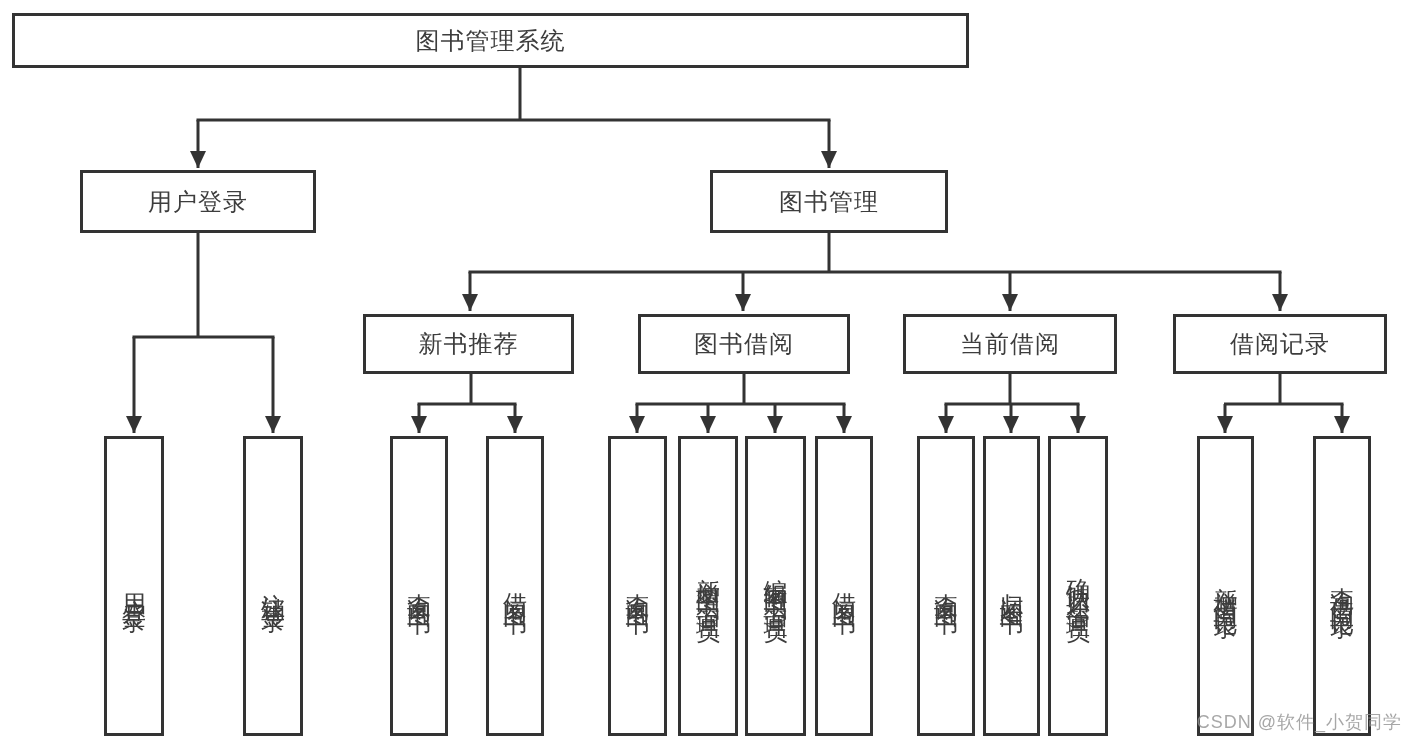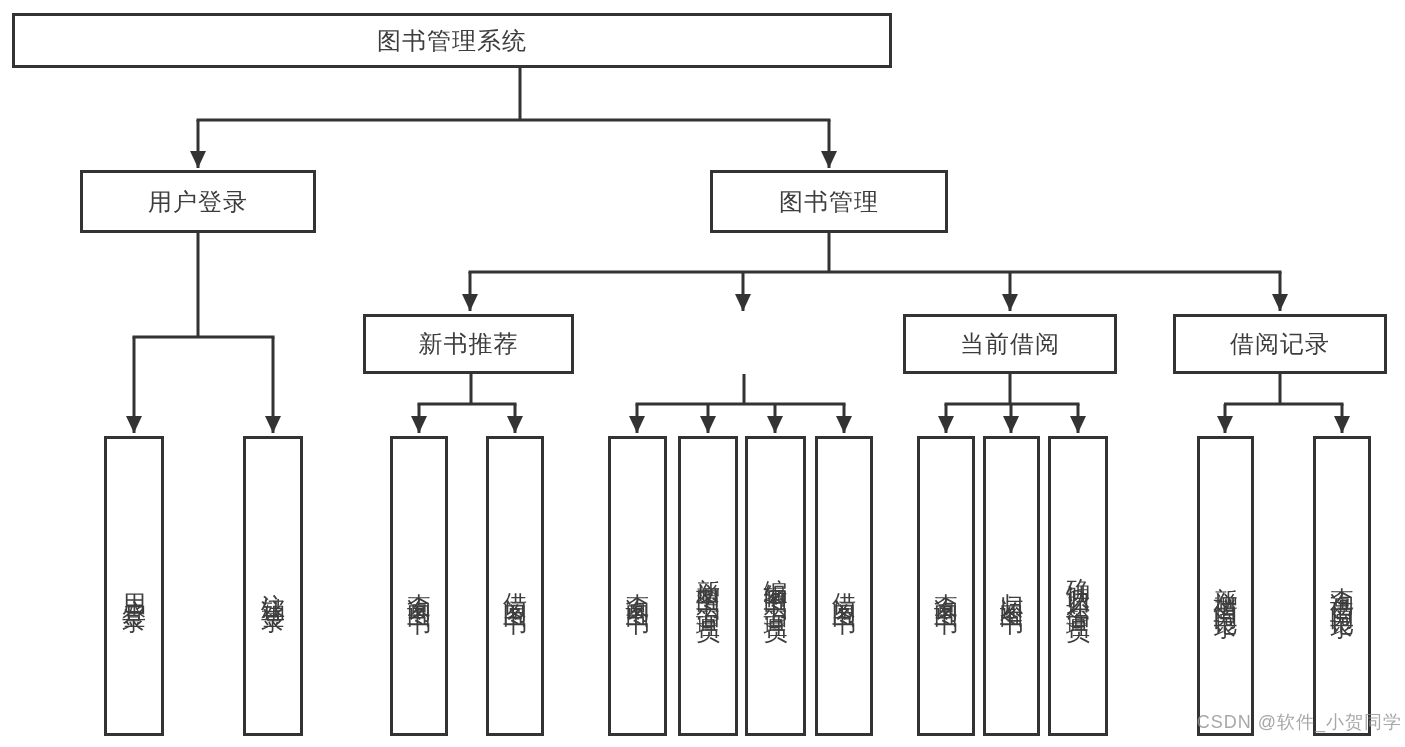--- a/index.html
+++ b/index.html
@@ -97,40 +97,43 @@
       <line x1="946" y1="404" x2="946" y2="433" marker-end="url(#ah)"></line>
       <line x1="1011" y1="404" x2="1011" y2="433" marker-end="url(#ah)"></line>
       <line x1="1078" y1="404" x2="1078" y2="433" marker-end="url(#ah)"></line>
 
       <path d="M1280,374 L1280,404 M1224,404 L1343.5,404"></path>
       <line x1="1225" y1="404" x2="1225" y2="433" marker-end="url(#ah)"></line>
       <line x1="1342" y1="404" x2="1342" y2="433" marker-end="url(#ah)"></line>
     </g>
   </svg>
 
-  <div class="node hbox" style="left:12px; top:13px; width:880px; height:55px;">
+  <div class="node hbox" style="left:12px; top:13px; width:957px; height:55px;">
     <span>图书管理系统</span>
   </div>
 
   <div class="node hbox" style="left:80px; top:170px; width:236px; height:63px;">
     <span>用户登录</span>
   </div>
   <div class="node hbox" style="left:710px; top:170px; width:238px; height:63px;">
     <span>图书管理</span>
   </div>
 
   <div class="node vbox" style="left:104px; top:436px; width:60px; height:300px;">
     <span class="vtext">用户登录</span>
   </div>
   <div class="node vbox" style="left:243px; top:436px; width:60px; height:300px;">
     <span class="vtext">注销登录</span>
   </div>
 
   <div class="node hbox" style="left:363px; top:314px; width:211px; height:60px;">
     <span>新书推荐</span>
+  </div>
+  <div class="node hbox" style="left:638px; top:314px; width:212px; height:60px;">
+    <span>图书借阅</span>
   </div>
   <div class="node hbox" style="left:1173px; top:314px; width:214px; height:60px;">
     <span>借阅记录</span>
   </div>
   <div class="node hbox" style="left:903px; top:314px; width:214px; height:60px;">
     <span>当前借阅</span>
   </div>
 
   <div class="node vbox" style="left:390px; top:436px; width:58px; height:300px;">
     <span class="vtext">查询图书</span>

